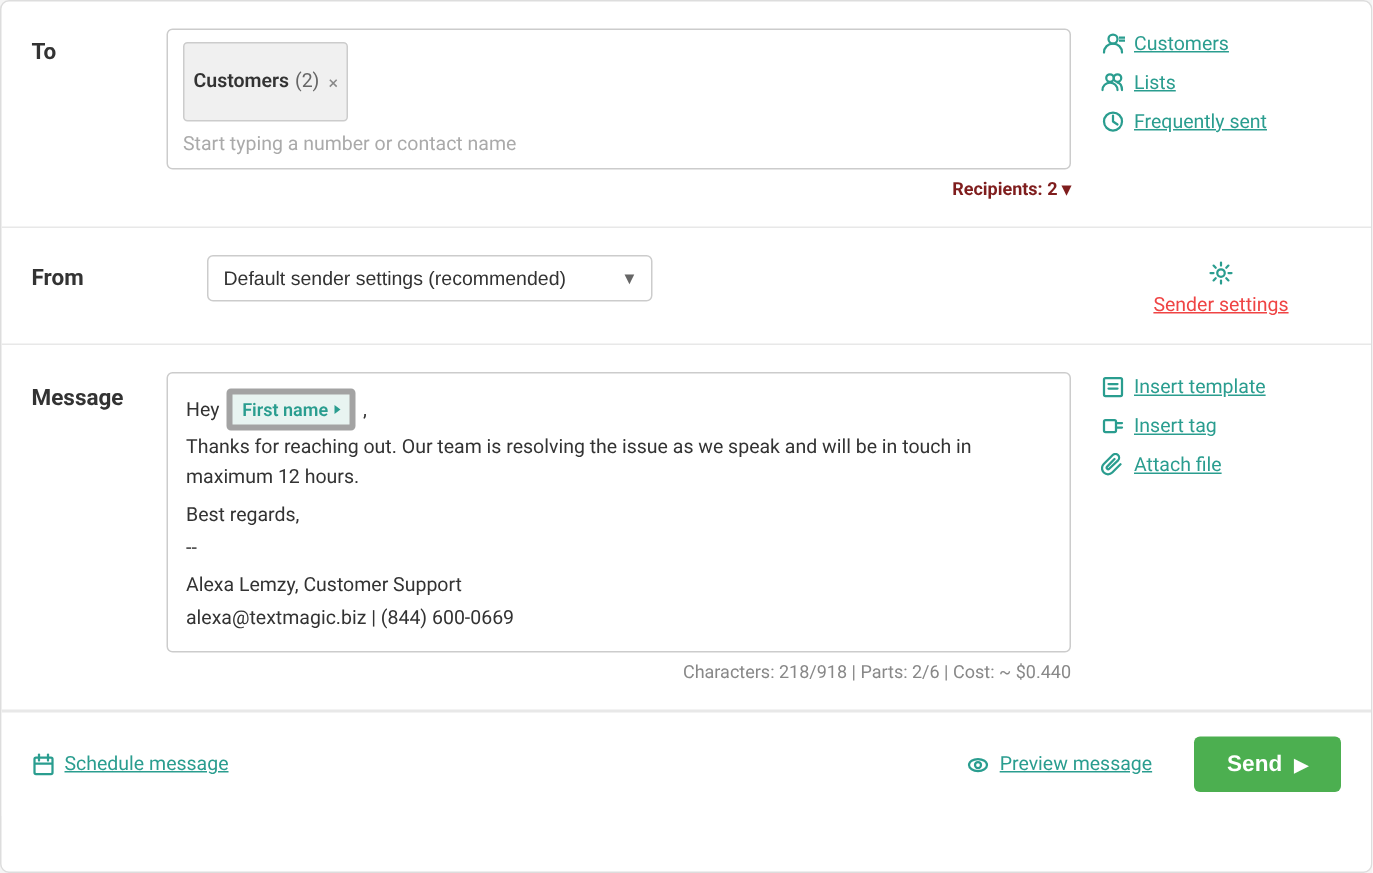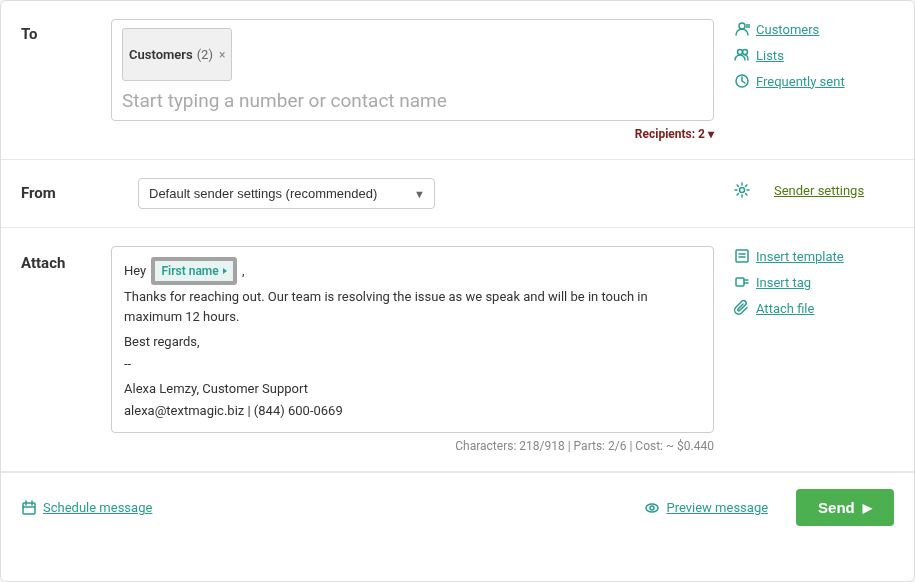--- a/index.html
+++ b/index.html
@@ -76,21 +76,21 @@
       margin-right: 6px;
     }
     .tag-chip .tag-close {
       cursor: pointer;
       color: #888;
       font-size: 12px;
       line-height: 1;
     }
     .to-placeholder {
       color: #aaa;
-      font-size: 19px;
+      font-size: 13px;
       padding-top: 2px;
     }
     .recipients-count {
       text-align: right;
       color: #7f1d1d;
       font-size: 12px;
       margin-top: 6px;
       font-weight: bold;
     }
 
@@ -232,26 +232,27 @@
       gap: 8px;
     }
     .send-arrow {
       font-size: 12px;
     }
 
     
     .sender-settings-link {
       display: flex;
       align-items: center;
-      gap: 24px;
-      color: #4d7c0f;
+      gap: 6px;
+      color: #ef4444;
       text-decoration: underline;
       font-size: 13px;
       cursor: pointer;
       margin-top: 2px;
+      flex-direction: column;
     }
   </style>
 </head>
 <body>
 
 <div class="compose-container">
 
   <div class="row">
     <div class="row-label">To</div>
     <div class="row-content">
@@ -318,21 +319,21 @@
             <circle cx="8" cy="8" r="2.5" stroke="#2a9d8f" stroke-width="1.5"></circle>
             <path d="M8 1v2M8 13v2M1 8h2M13 8h2M3.05 3.05l1.42 1.42M11.53 11.53l1.42 1.42M3.05 12.95l1.42-1.42M11.53 4.47l1.42-1.42" stroke="#2a9d8f" stroke-width="1.5" stroke-linecap="round"></path>
           </svg>
         </span>
         <span>Sender settings</span>
       </div>
     </div>
   </div>
 
   <div class="row" style="align-items:flex-start;">
-    <div class="row-label" style="padding-top:8px;">Attach</div>
+    <div class="row-label" style="padding-top:8px;">Message</div>
     <div class="row-content">
       <div class="message-box">
         <div class="message-line">
           <span>Hey </span>
           <span class="first-name-tag">First name</span>
           <span>,</span>
         </div>
         <div class="message-line">Thanks for reaching out. Our team is resolving the issue as we speak and will be in touch in maximum 12 hours.</div>
         <div class="message-line" style="margin-top:6px;">Best regards,</div>
         <div class="message-line">--</div>

